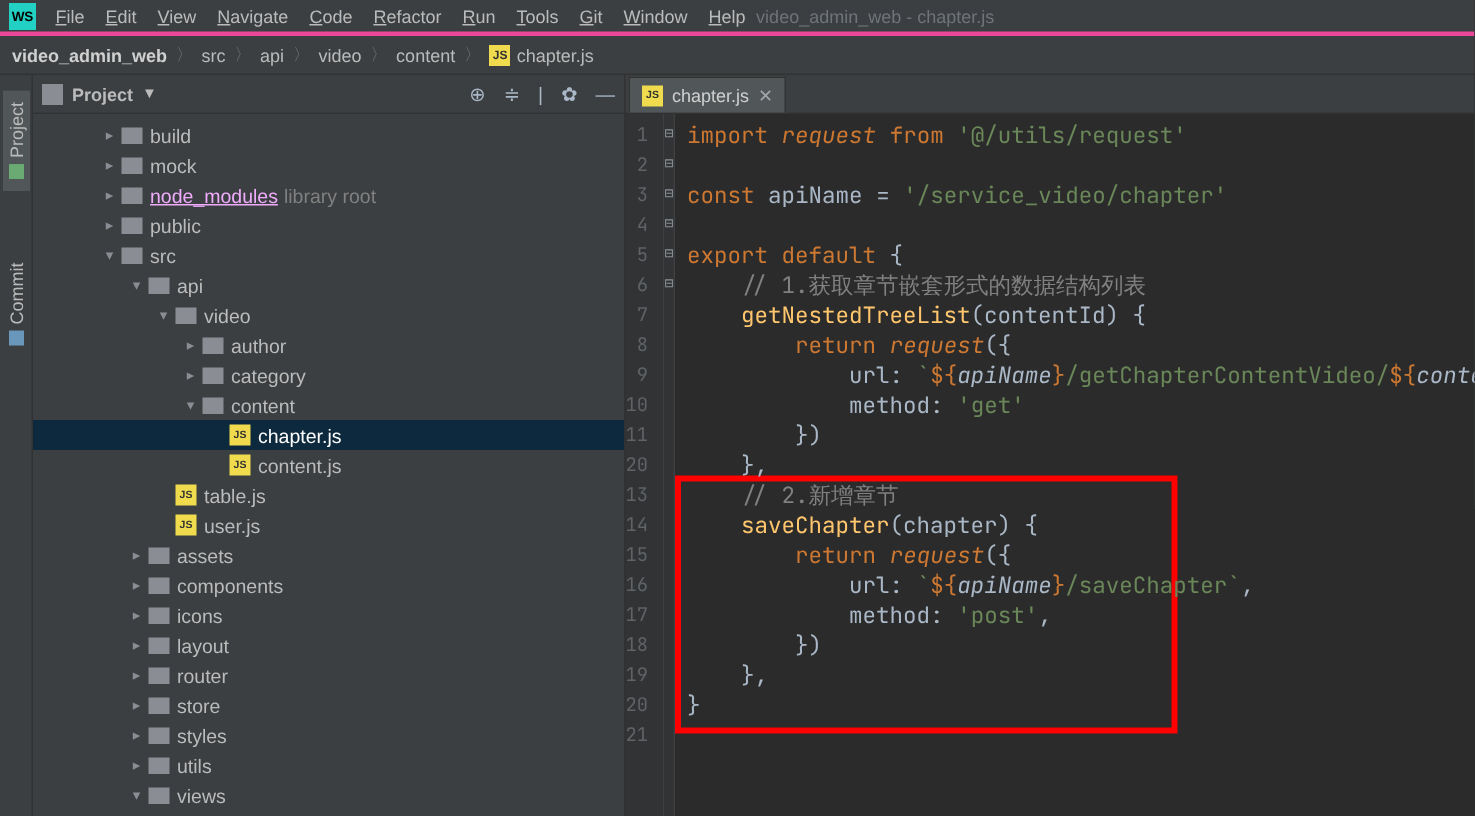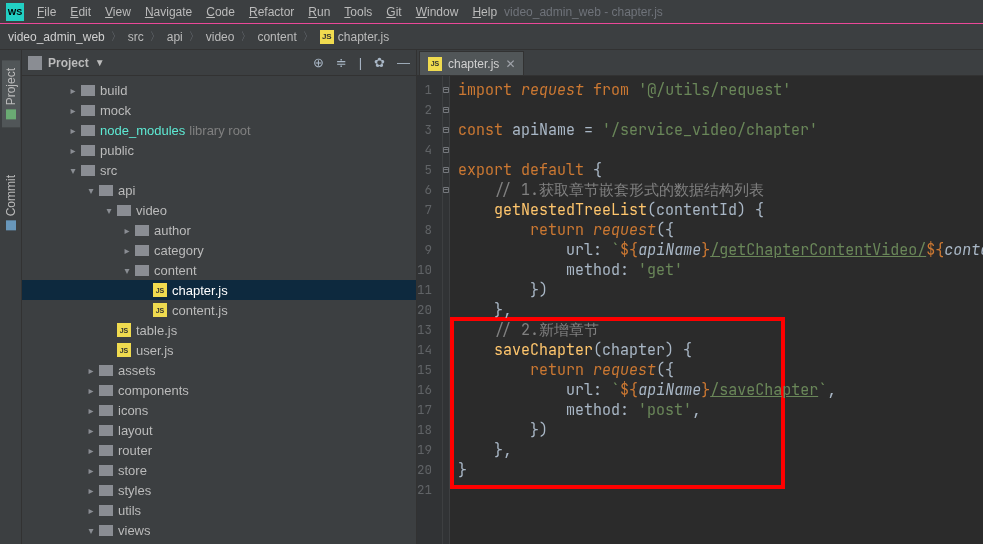--- a/index.html
+++ b/index.html
@@ -9,21 +9,21 @@
     font-size: 12px;
     background: #3c3f41;
     color: #bbbbbb;
     overflow: hidden;
     display: flex; flex-direction: column;
   }
   
   .menubar {
     height: 24px;
     background: #3c3f41;
-    border-bottom: 1px solid #ec4899;
+    border-bottom: 3px solid #ec4899;
     display: flex; align-items: center;
     padding: 0 2px;
     color: #bbbbbb;
   }
   .menubar .ws-logo {
     width: 18px; height: 18px;
     background:#22d0c4;
     display: flex; align-items: center; justify-content: center;
     color: #000; font-weight: bold; font-size: 9px;
     margin: 0 6px 0 4px;
@@ -34,21 +34,21 @@
   
   .navbar {
     height: 26px;
     background: #3c3f41;
     border-bottom: 1px solid #323232;
     display: flex; align-items: center;
     padding: 0 8px;
     gap: 4px;
   }
   .navbar .crumb { display: flex; align-items: center; gap: 4px; }
-  .navbar .crumb.first span { font-weight: normal; color: #d0d0d0; }
+  .navbar .crumb.first span { font-weight: bold; color: #d0d0d0; }
   .navbar .sep {  color: #6f737a; font-size: 11px; padding: 0 2px;}
   .navbar .js-icon {
     width: 14px; height: 14px; background:#f0db4f;
     display:flex;align-items:center;justify-content:center;
     font-size:8px; font-weight:bold; color:#323330;
   }
   
   .main { flex:1; display:flex; min-height:0; }
   
   .vgutter {
@@ -99,21 +99,21 @@
     padding-right: 6px;
     white-space: nowrap;
   }
   .tree-row.selected { background:#0d293e; }
   .tree-row .indent { display:inline-block; }
   .tree-row .toggler { width:14px; display:inline-flex; justify-content:center; color:#8a8d93; font-size:10px; }
   .tree-row .ficon { width:16px; height:14px; margin-right:4px; display:inline-flex; align-items:center; justify-content:center;}
   .tree-row .folder-icon { background:#8a8d93; width:14px; height:11px; }
   .tree-row .js-icon { width:14px;height:14px;background:#f0db4f;display:flex;align-items:center;justify-content:center;font-size:7px;font-weight:bold;color:#323330; }
   .tree-row .lbl { color:#bbbbbb;}
-  .tree-row .lbl.lib { color:#5eead4;}
+  .tree-row .lbl.lib { color:#f0abfc;text-decoration:underline;}
   .tree-row.selected .lbl { color:#ffffff;}
   .tree-row .aux { color:#808080; margin-left:4px;}
   
   .editor {
     flex:1; display:flex; flex-direction:column; min-width:0;
     background:#2b2b2b;
   }
   .tabbar {
     height:26px;
     background:#3c3f41;
@@ -168,21 +168,21 @@
     pointer-events:none;
   }
   .c-kw { color:#cc7832; }
   .c-fn { color:#ffc66d; }
   .c-str { color:#6a8759; }
   .c-cmt { color:#808080; }
   .c-req { color:#cc7832; font-style:italic;}
   .c-id { color:#a9b7c6; }
   .c-tmpl { color:#cc7832; }
   .c-tmplv { color:#a9b7c6; font-style:italic;}
-  .c-strlink { color:#6a8759; text-decoration: underline;}
+  .c-strlink { color:#6a8759; }
 </style>
 </head>
 <body>
 
 <div class="menubar">
   <div class="ws-logo">WS</div>
   <div id="menu-items" style="display: flex;">
       <div class="m-item"><u>F</u>ile</div>
       <div class="m-item"><u>E</u>dit</div>
       <div class="m-item"><u>V</u>iew</div>

